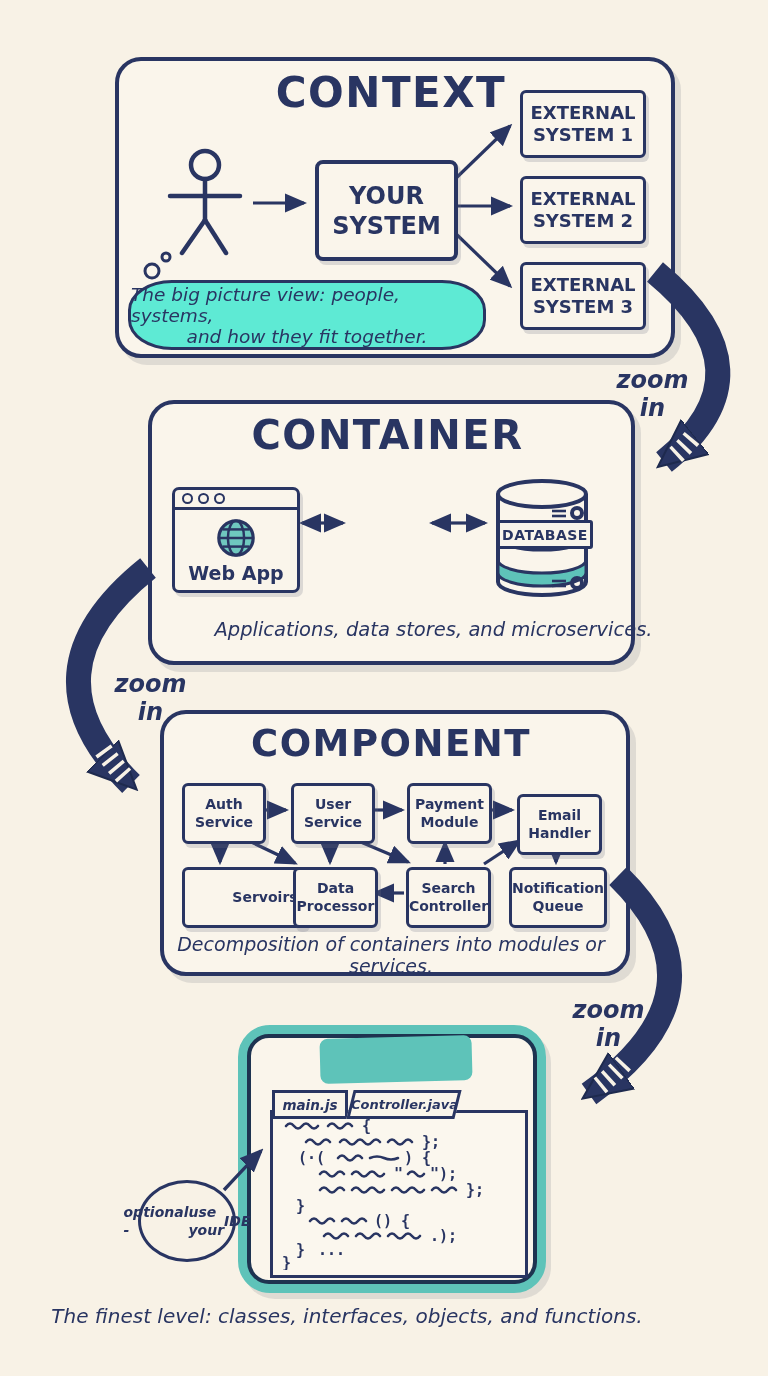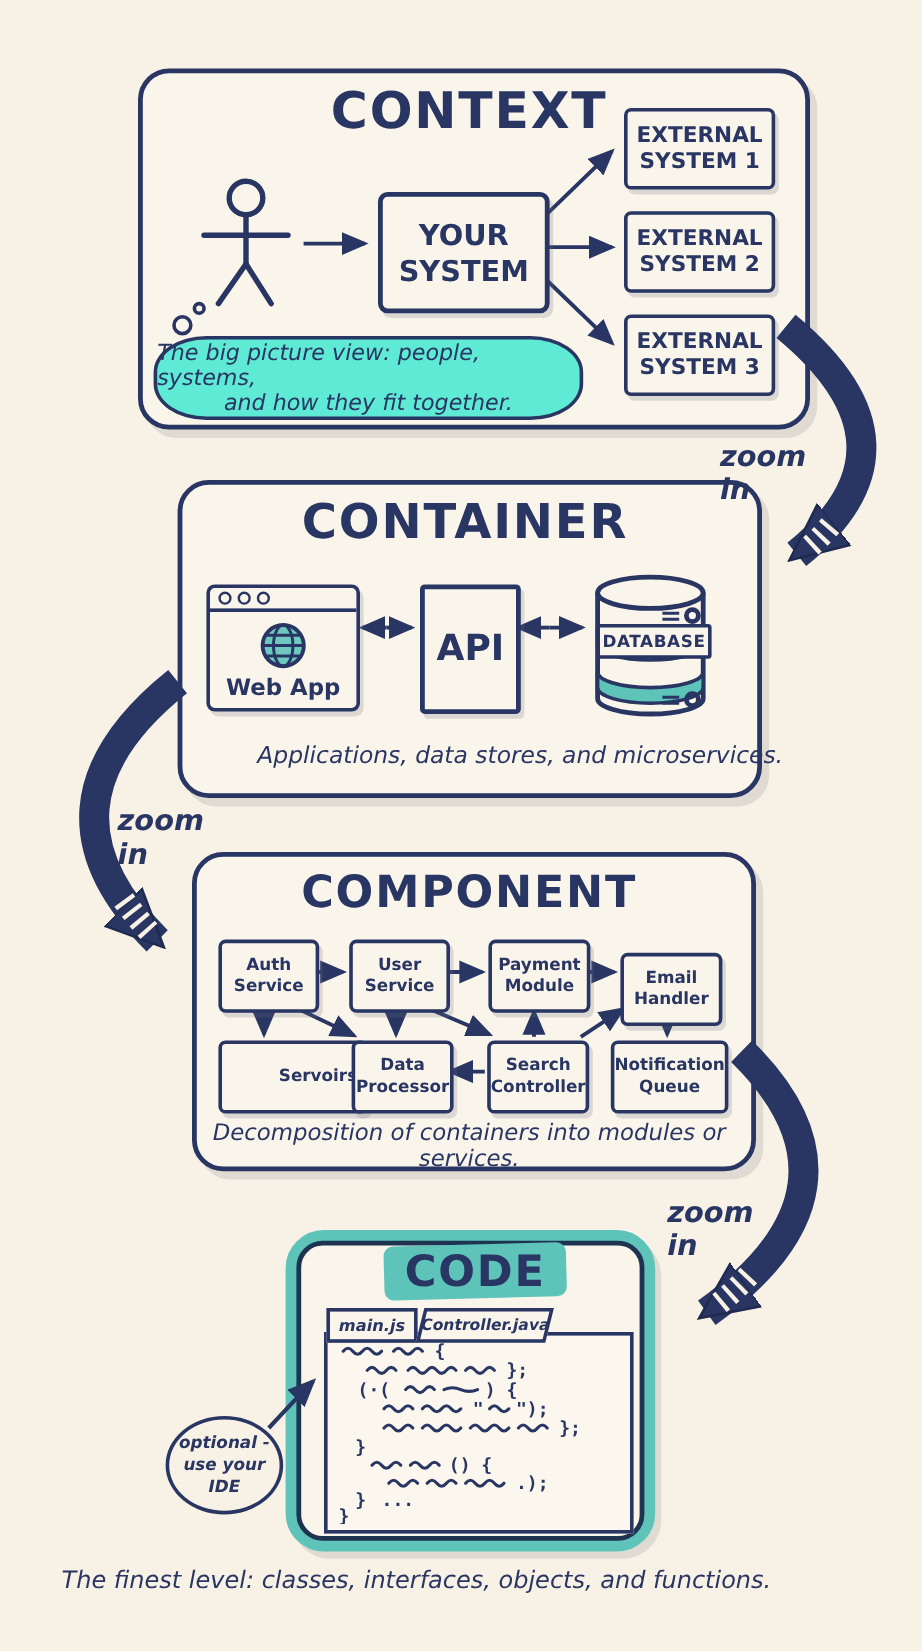--- a/index.html
+++ b/index.html
@@ -10,37 +10,37 @@
          box-shadow:6px 7px 0 rgba(110,115,130,.18);z-index:1;}
   .title{position:absolute;font-weight:bold;color:#293562;text-align:center;letter-spacing:1.5px;z-index:10;}
   .box{position:absolute;background:#FAF5EB;border:3.5px solid #293562;border-radius:6px;
        display:flex;flex-direction:column;align-items:center;justify-content:center;
        font-weight:bold;color:#293562;text-align:center;z-index:10;
        box-shadow:3px 4px 0 rgba(110,115,130,.22);line-height:1.25;}
   .hand{font-style:italic;color:#293562;z-index:10;position:absolute;}
   .overlay{position:absolute;left:0;top:0;z-index:5;pointer-events:none;}
   .figsvg{position:absolute;z-index:10;}
   .caption{text-align:center;font-weight:500;}
-  .zoomlbl{font-weight:600;}
+  .zoomlbl{font-weight:600;text-align:center;}
   .speech{position:absolute;background:#5eead4;border:3px solid #293562;border-radius:44px/30px;
           display:flex;flex-direction:column;align-items:center;justify-content:center;z-index:10;}
   .webapp{position:absolute;background:#FAF5EB;border:3.5px solid #293562;border-radius:7px;z-index:10;
           display:flex;flex-direction:column;box-shadow:3px 4px 0 rgba(110,115,130,.22);}
   .webapp .bar{height:17px;border-bottom:3px solid #293562;display:flex;align-items:center;gap:5px;padding-left:7px;}
   .dot{width:7px;height:7px;border:2px solid #293562;border-radius:50%;}
   .webapp .body{flex:1;display:flex;flex-direction:column;align-items:center;justify-content:center;gap:3px;}
   .codeouter{position:absolute;border:9px solid #5EC3B9;border-radius:32px;background:#5EC3B9;z-index:1;
              box-shadow:5px 6px 0 rgba(110,115,130,.18);}
   .codeinner{width:100%;height:100%;box-sizing:border-box;border:4px solid #1E3350;border-radius:22px;background:#FAF5EB;}
   .hl{position:absolute;background:#5EC3B9;border-radius:8px;transform:rotate(-1.5deg);z-index:9;}
   .codepanel{position:absolute;background:#FBF7EE;border:3.5px solid #293562;z-index:2;}
   .tab{position:absolute;background:#FAF5EB;border:3px solid #293562;z-index:10;display:flex;
        align-items:center;justify-content:center;font-style:italic;color:#293562;}
   .bubble{position:absolute;border:3.5px solid #293562;border-radius:50%;background:#F8F2E6;z-index:10;
-          display:flex;flex-direction:column;align-items:center;justify-content:center;line-height:1.3;}
+          display:flex;flex-direction:row;align-items:center;justify-content:center;line-height:1.3;}
   .sq{fill:none;stroke:#293562;stroke-width:2.6;stroke-linecap:round;}
   .cg{font:bold 15px "DejaVu Sans Mono",monospace;fill:#293562;}
   .ln{stroke:#293562;stroke-width:3.2;}
 </style>
 </head>
 <body>
 
 <div class="canvas">
 
   <div class="panel" style="left:115px;top:57px;width:552px;height:293px;"></div>
@@ -165,21 +165,20 @@
           <line x1="4.5" y1="22" x2="39.5" y2="22"></line>
           <line x1="8" y1="13" x2="36" y2="13"></line>
           <line x1="8" y1="31" x2="36" y2="31"></line>
           <ellipse cx="22" cy="22" rx="8.5" ry="18"></ellipse>
         </g>
       </svg>
       <div style="font-weight:bold;font-size:19px;">Web App</div>
     </div>
   </div>
 
-  <div class="box" style="left:350px;top:487px;width:76px;height:100px;font-size:30px;border-width:4px;border-radius:4px;">API</div>
 
   <svg class="figsvg" style="left:490px;top:474px;" width="104" height="128" viewBox="0 0 104 128">
     <path d="M8,20 v88 a44,13 0 0 0 88,0 v-88" fill="#FAF5EB" stroke="#293562" stroke-width="4"></path>
     <ellipse cx="52" cy="20" rx="44" ry="13" fill="#FAF5EB" stroke="#293562" stroke-width="4"></ellipse>
     <path d="M8,50 a44,13 0 0 0 88,0 v13 a44,13 0 0 1 -88,0 z" fill="#5EC3B9" stroke="#293562" stroke-width="3"></path>
     <path d="M8,86 a44,13 0 0 0 88,0 v13 a44,13 0 0 1 -88,0 z" fill="#5EC3B9" stroke="#293562" stroke-width="3"></path>
     <g stroke="#293562" stroke-width="2.6" fill="none">
       <line x1="62" y1="37" x2="76" y2="37"></line>
         <line x1="62" y1="42" x2="76" y2="42"></line>
       <circle cx="87" cy="39" r="5" stroke-width="4"></circle>
@@ -228,21 +227,20 @@
   <div class="box" style="left:509px;top:867px;width:92px;height:55px;font-size:14px;">
     <span>Notification</span>
     <span>Queue</span>
   </div>
 
   <div class="hand caption" style="left:160px;top:933px;width:462px;font-size:19px;">Decomposition of containers into modules or services.</div>
 
   <div class="hand zoomlbl" style="left:556px;top:996px;width:105px;font-size:24px;">zoom in</div>
 
   <div class="hl" style="left:320px;top:1037px;width:152px;height:45px;"></div>
-  <div class="title" style="left:320px;top:1040px;width:152px;font-size:36px;z-index:10;">CODE</div>
 
   <div class="tab" style="left:272px;top:1090px;width:70px;height:23px;font-weight:bold;font-size:13.5px;">main.js</div>
   <div class="tab" style="left:350px;top:1090px;width:102px;height:23px;font-size:13px;font-weight:600;transform:skewX(-14deg);">
     <span style="transform:skewX(14deg);">Controller.java</span>
   </div>
 
   <div class="codepanel" style="left:270px;top:1110px;width:252px;height:162px;"></div>
 
   <svg class="overlay" style="left:274px;top:1112px;z-index:6;" width="246" height="158" viewBox="0 0 246 158">
     <path class="sq" d="M12,14 q4,-5 8,0 t8,0 t8,0 t8,0"></path>

